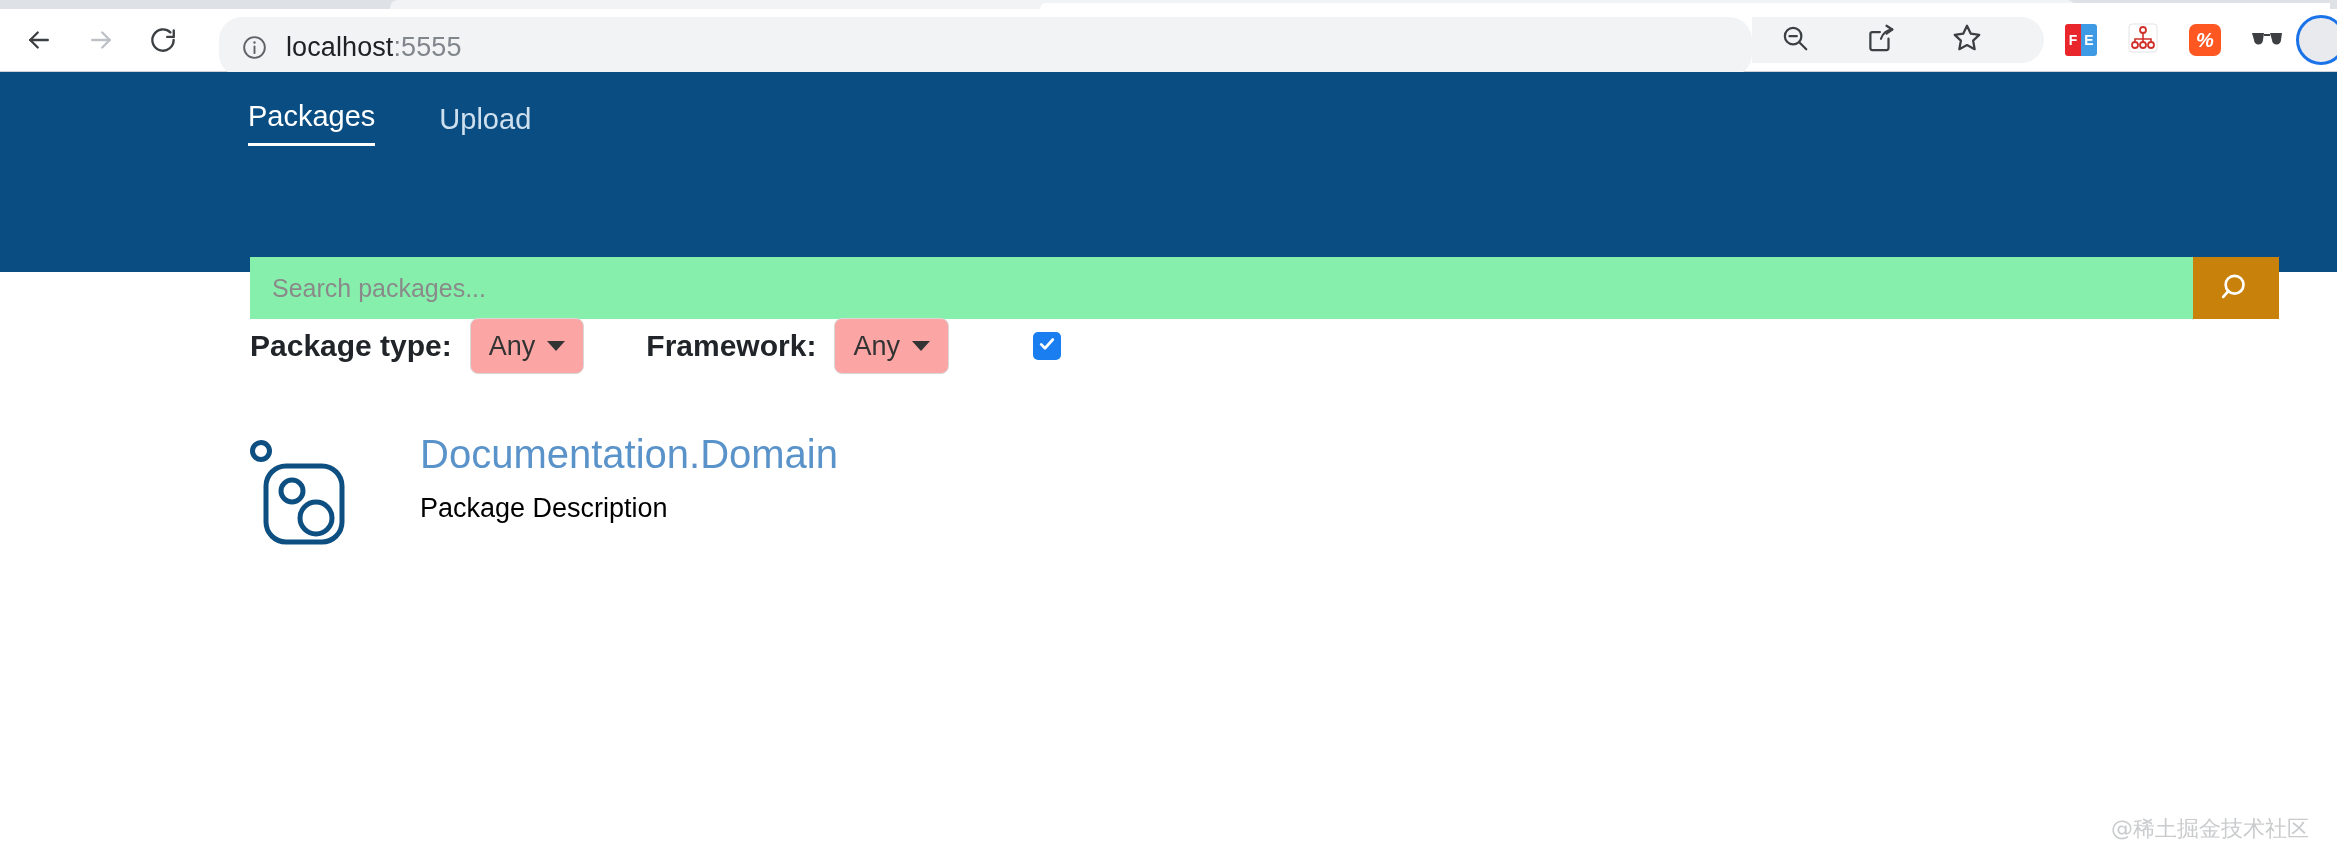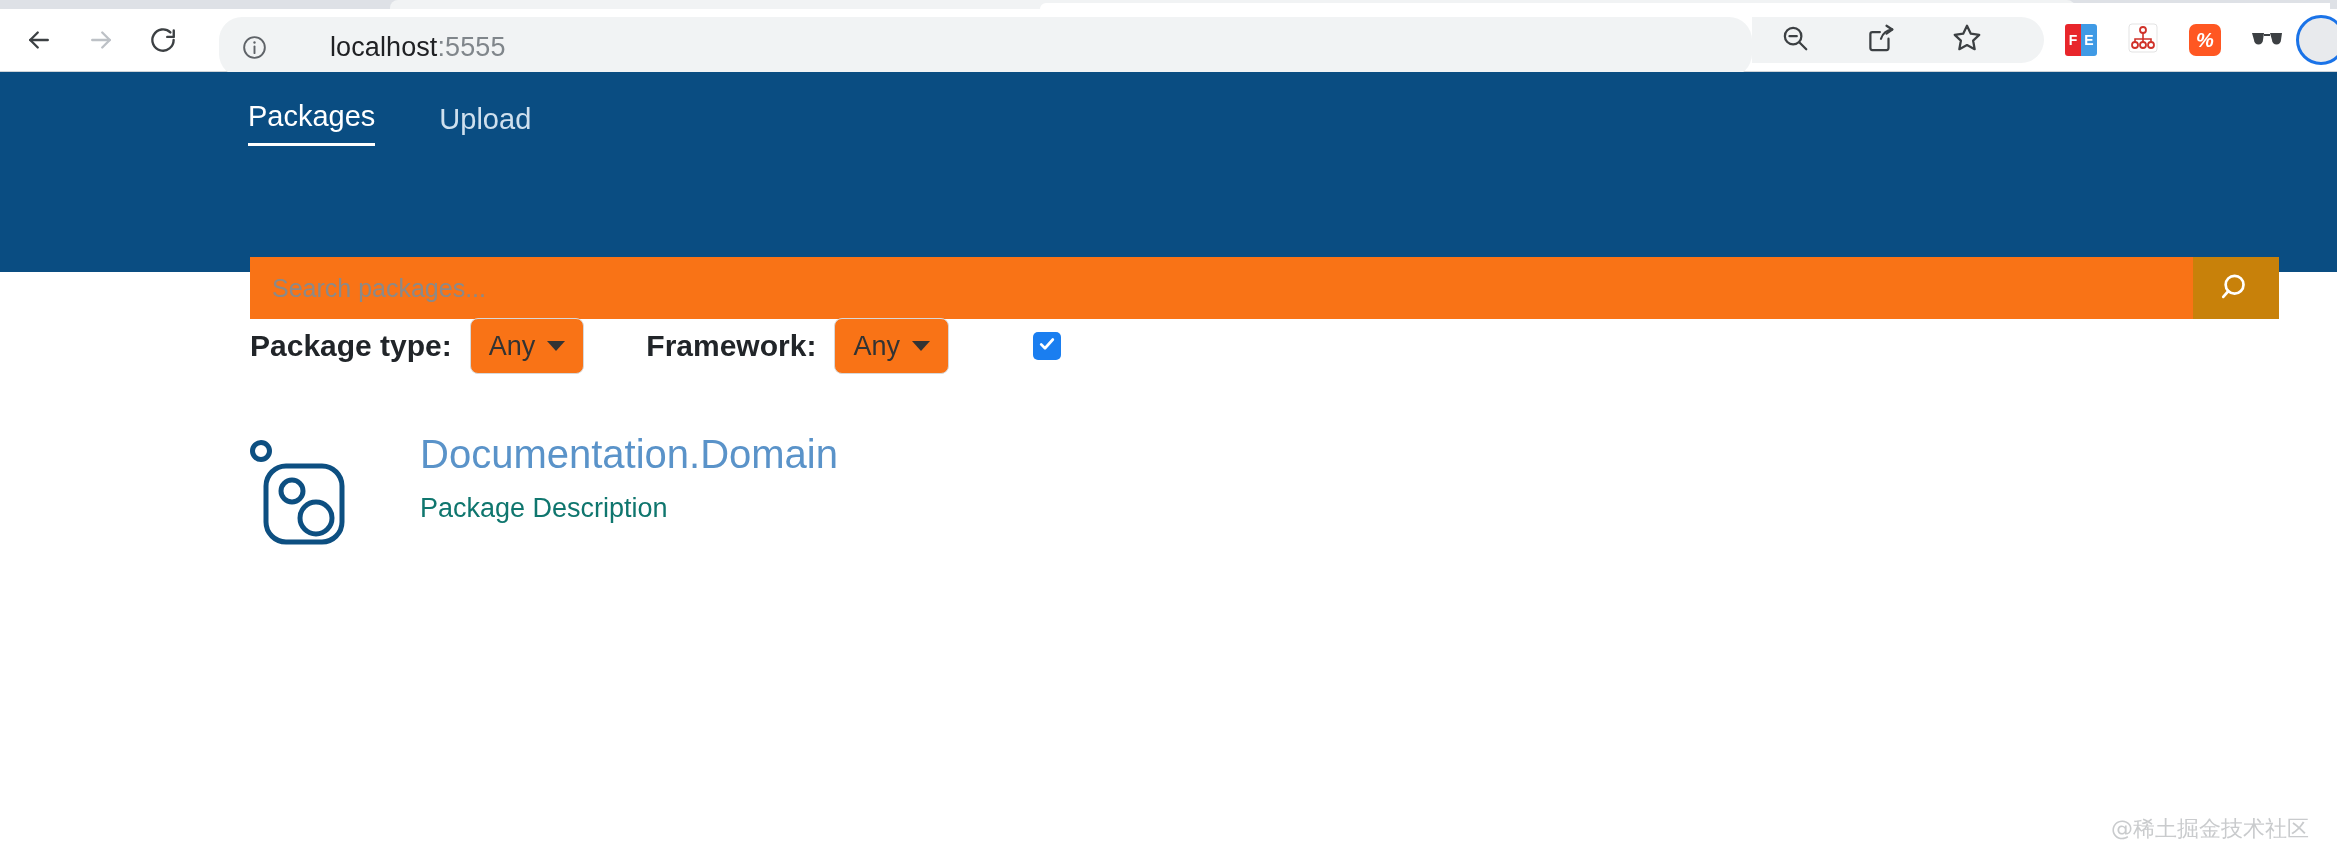--- a/index.html
+++ b/index.html
@@ -47,21 +47,20 @@
   }
   .nav-btn svg { display: block; }
   .omnibox {
     position: absolute; left: 219px; top: 8px;
     width: 1533px; height: 60px;
     background: #f1f3f4;
     border-radius: 23px;
     display: flex; align-items: center;
     padding-left: 22px;
     cursor: text;
-    gap: 44px;
   }
   .omnibox .info-icon { margin-right: 18px; display:flex; }
   .url-text {
     font-size: 27px;
     color: #202124;
     letter-spacing: 0.1px;
     white-space: nowrap;
   }
   .url-text .url-port { color: #80868b; }
   .omni-actions {
@@ -139,21 +138,21 @@
     position: absolute; top: 185px; left: 250px;
     display: flex;
     height: 62px;
     width: 2029px;
   }
   .search-input {
     flex: 1;
     height: 62px;
     border: none;
     outline: none;
-    background: #f97316;
+    background: #86efac;
     font-size: 25px;
     font-family: "Liberation Sans", sans-serif;
     color: #333;
     padding-left: 22px;
   }
   .search-input::placeholder { color: #8a8a8a; }
   .search-button {
     width: 86px; height: 62px;
     background: #c8810a;
     border: none;
@@ -171,21 +170,21 @@
     font-size: 30px;
     font-weight: bold;
     color: #212529;
     white-space: nowrap;
   }
   .dropdown-btn {
     margin-left: 18px;
     height: 56px;
     min-width: 98px;
     padding: 0 18px;
-    background: #f97316;
+    background: #fca5a5;
     border: 1px solid #d8d8d8;
     border-radius: 8px;
     font-size: 27px;
     color: #333333;
     display: flex; align-items: center; justify-content: center;
     cursor: pointer;
     font-family: "Liberation Sans", sans-serif;
   }
   .caret {
     display: inline-block;
@@ -235,21 +234,21 @@
   .pkg-meta .meta-item { display: flex; align-items: center; }
   .pkg-meta .meta-icon { margin-right: 13px; display: flex; }
   .meta-divider {
     width: 1px; height: 36px;
     background: #cccccc;
     margin: 0 28px;
   }
   .pkg-desc {
     margin-top: 16px;
     font-size: 27px;
-    color: #0f766e;
+    color: #000000;
   }
 
   
   .watermark {
     position: absolute; right: 28px; bottom: 18px;
     font-size: 22px;
     color: #c9cbcd;
     font-family: "DejaVu Sans", sans-serif;
     white-space: nowrap;
     margin-left: 12px;

